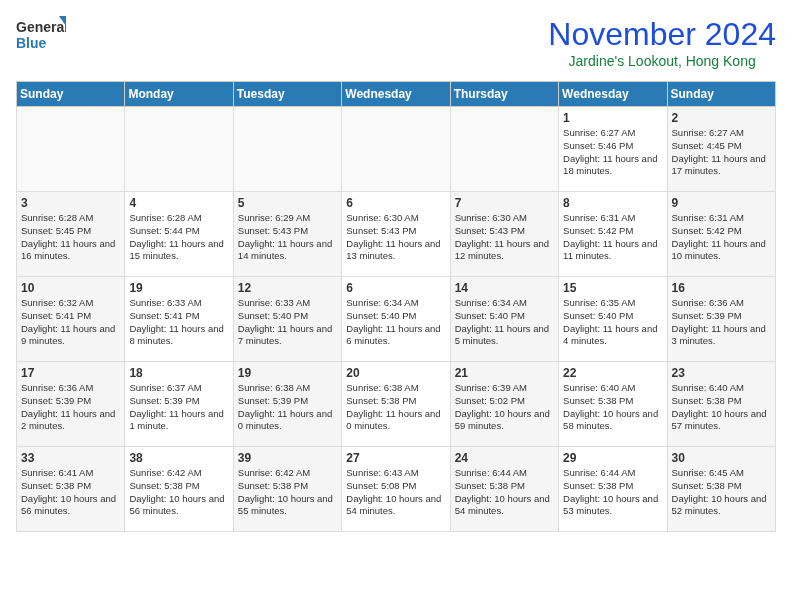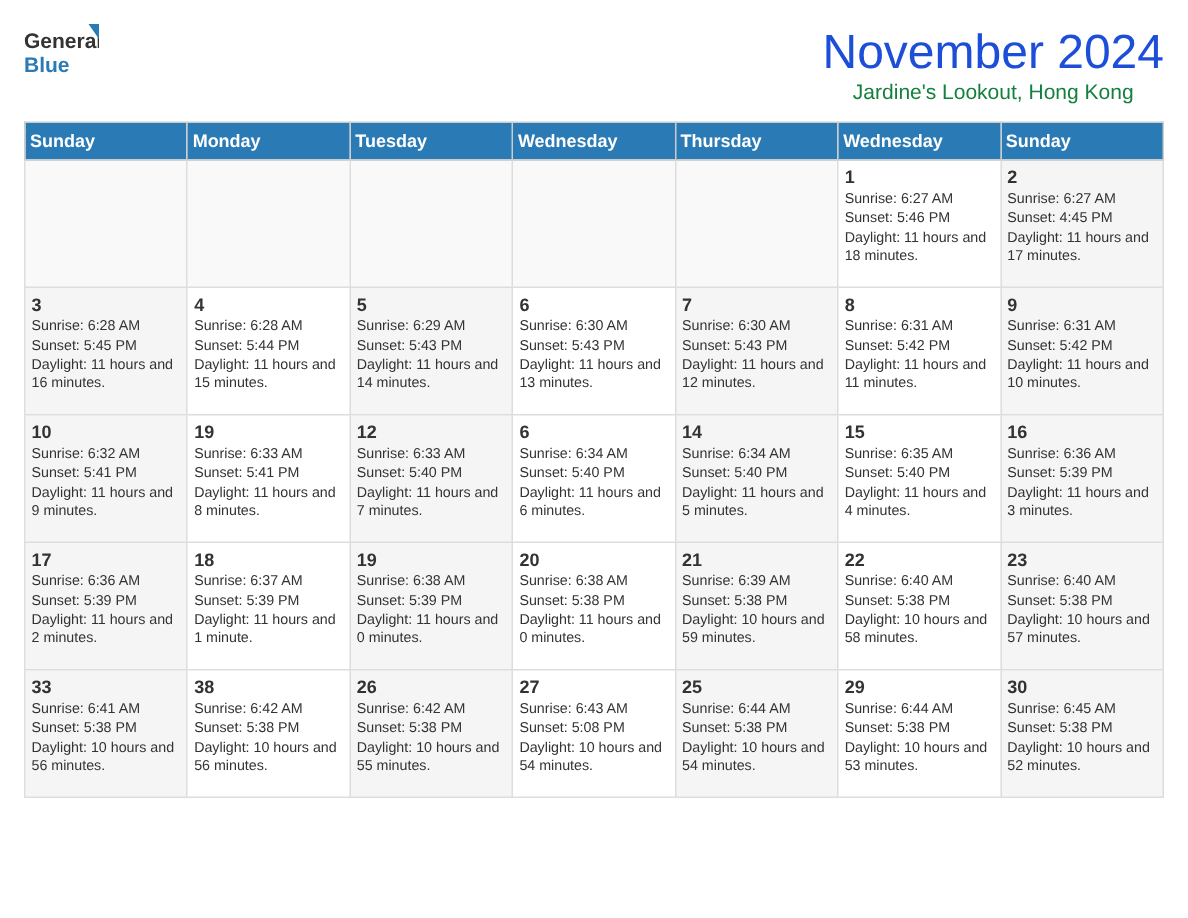--- a/index.html
+++ b/index.html
@@ -232,21 +232,21 @@
         </td>
         <td>
           <div class="day-num">20</div>
           <div class="day-info">Sunrise: 6:38 AM
 Sunset: 5:38 PM
 Daylight: 11 hours and 0 minutes.</div>
         </td>
         <td>
           <div class="day-num">21</div>
           <div class="day-info">Sunrise: 6:39 AM
-Sunset: 5:38 PM
+Sunset: 5:02 PM
 Daylight: 10 hours and 59 minutes.</div>
         </td>
         <td>
           <div class="day-num">22</div>
           <div class="day-info">Sunrise: 6:40 AM
 Sunset: 5:38 PM
 Daylight: 10 hours and 58 minutes.</div>
         </td>
         <td>
           <div class="day-num">23</div>
@@ -262,33 +262,33 @@
 Sunset: 5:38 PM
 Daylight: 10 hours and 56 minutes.</div>
         </td>
         <td>
           <div class="day-num">38</div>
           <div class="day-info">Sunrise: 6:42 AM
 Sunset: 5:38 PM
 Daylight: 10 hours and 56 minutes.</div>
         </td>
         <td>
-          <div class="day-num">26</div>
+          <div class="day-num">39</div>
           <div class="day-info">Sunrise: 6:42 AM
 Sunset: 5:38 PM
 Daylight: 10 hours and 55 minutes.</div>
         </td>
         <td>
           <div class="day-num">27</div>
           <div class="day-info">Sunrise: 6:43 AM
 Sunset: 5:08 PM
 Daylight: 10 hours and 54 minutes.</div>
         </td>
         <td>
-          <div class="day-num">25</div>
+          <div class="day-num">24</div>
           <div class="day-info">Sunrise: 6:44 AM
 Sunset: 5:38 PM
 Daylight: 10 hours and 54 minutes.</div>
         </td>
         <td>
           <div class="day-num">29</div>
           <div class="day-info">Sunrise: 6:44 AM
 Sunset: 5:38 PM
 Daylight: 10 hours and 53 minutes.</div>
         </td>

